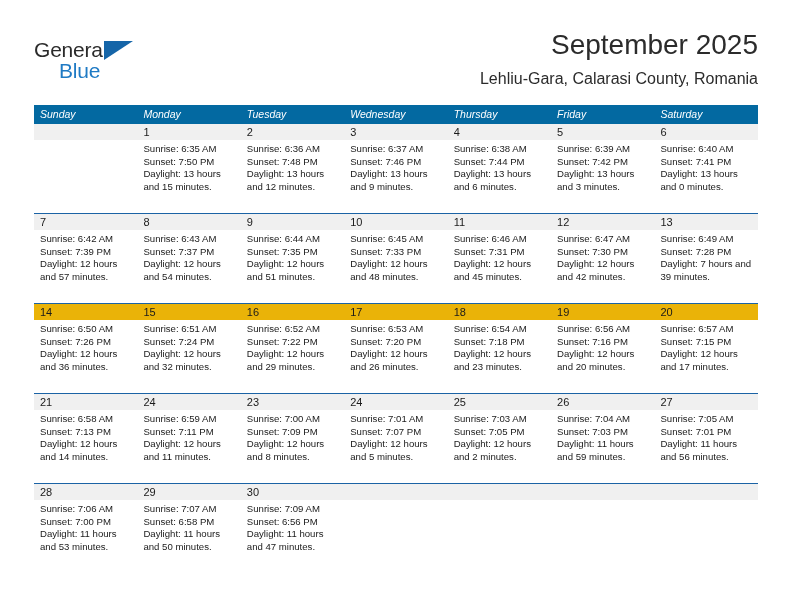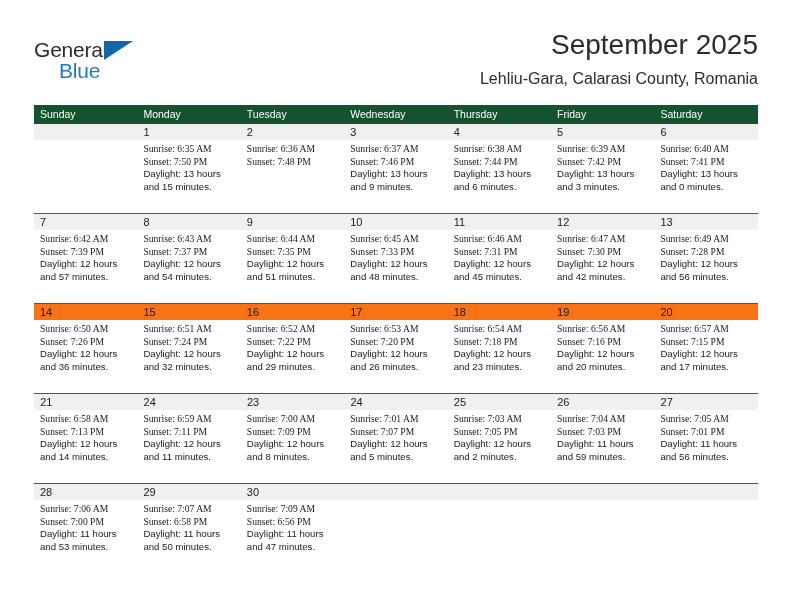--- a/index.html
+++ b/index.html
@@ -145,21 +145,20 @@
     flex: 0 0 103.42px;
     width: 103.42px;
     box-sizing: border-box;
     padding: 3px 5px 0 6px;
     font-size: 9.6px;
     line-height: 12.6px;
     color: #1a1a1a;
   }
   .body-cell .line {
     white-space: nowrap;
-    font-family: Liberation Serif, serif;
   }
   .body-cell .daylight {
     white-space: normal;
   }
   .cell-blank { visibility: hidden; }
 </style>
 </head>
 <body>
 
 <div class="page">
@@ -173,21 +172,21 @@
     </div>
 
     <div class="title-block">
       <div class="month-title">September 2025</div>
       <div class="location-title">Lehliu-Gara, Calarasi County, Romania</div>
     </div>
 
   </div>
 
   <div class="calendar">
-    <div class="dow-row" style="background: #14532d;">
+    <div class="dow-row" style="background: #0369a1; font-style: italic;">
       <div class="dow-cell">Sunday</div>
       <div class="dow-cell">Monday</div>
       <div class="dow-cell">Tuesday</div>
       <div class="dow-cell">Wednesday</div>
       <div class="dow-cell">Thursday</div>
       <div class="dow-cell">Friday</div>
       <div class="dow-cell">Saturday</div>
     </div>
 
     <div id="weeks-container">
@@ -204,20 +203,21 @@
           <div class="week-body">
             <div class="body-cell cell-blank"></div>
             <div class="body-cell">
               <div class="line">Sunrise: 6:35 AM</div>
               <div class="line">Sunset: 7:50 PM</div>
               <div class="daylight">Daylight: 13 hours and 15 minutes.</div>
             </div>
             <div class="body-cell">
               <div class="line">Sunrise: 6:36 AM</div>
               <div class="line">Sunset: 7:48 PM</div>
+              <div class="daylight">Daylight: 13 hours and 12 minutes.</div>
             </div>
             <div class="body-cell">
               <div class="line">Sunrise: 6:37 AM</div>
               <div class="line">Sunset: 7:46 PM</div>
               <div class="daylight">Daylight: 13 hours and 9 minutes.</div>
             </div>
             <div class="body-cell">
               <div class="line">Sunrise: 6:38 AM</div>
               <div class="line">Sunset: 7:44 PM</div>
               <div class="daylight">Daylight: 13 hours and 6 minutes.</div>
@@ -271,26 +271,26 @@
               <div class="daylight">Daylight: 12 hours and 45 minutes.</div>
             </div>
             <div class="body-cell">
               <div class="line">Sunrise: 6:47 AM</div>
               <div class="line">Sunset: 7:30 PM</div>
               <div class="daylight">Daylight: 12 hours and 42 minutes.</div>
             </div>
             <div class="body-cell">
               <div class="line">Sunrise: 6:49 AM</div>
               <div class="line">Sunset: 7:28 PM</div>
-              <div class="daylight">Daylight: 12 hours and 56 minutes.</div>
+              <div class="daylight">Daylight: 7 hours and 39 minutes.</div>
             </div>
           </div>
         </div>
         <div class="week" style="border-top-color: rgb(27, 99, 165);">
-          <div class="week-numbers" style="background: #f97316;">
+          <div class="week-numbers" style="background: #eab308;">
             <div class="num-cell">14</div>
             <div class="num-cell">15</div>
             <div class="num-cell">16</div>
             <div class="num-cell">17</div>
             <div class="num-cell">18</div>
             <div class="num-cell">19</div>
             <div class="num-cell">20</div>
           </div>
           <div class="week-body">
             <div class="body-cell">
@@ -324,21 +324,21 @@
               <div class="daylight">Daylight: 12 hours and 20 minutes.</div>
             </div>
             <div class="body-cell">
               <div class="line">Sunrise: 6:57 AM</div>
               <div class="line">Sunset: 7:15 PM</div>
               <div class="daylight">Daylight: 12 hours and 17 minutes.</div>
             </div>
           </div>
         </div>
         <div class="week" style="border-top-color: rgb(27, 99, 165);">
-          <div class="week-numbers" style="background: rgb(240, 240, 240); justify-content: flex-end;">
+          <div class="week-numbers" style="background: rgb(240, 240, 240);">
             <div class="num-cell">21</div>
             <div class="num-cell">24</div>
             <div class="num-cell">23</div>
             <div class="num-cell">24</div>
             <div class="num-cell">25</div>
             <div class="num-cell">26</div>
             <div class="num-cell">27</div>
           </div>
           <div class="week-body">
             <div class="body-cell">

